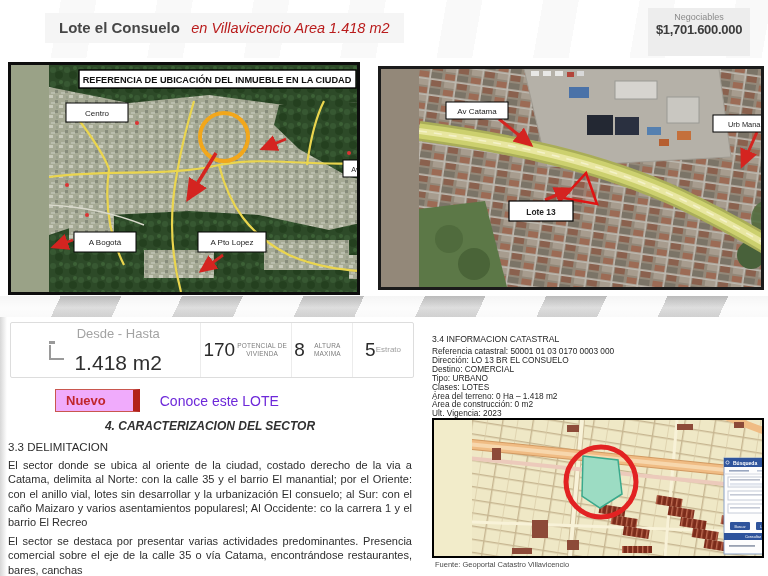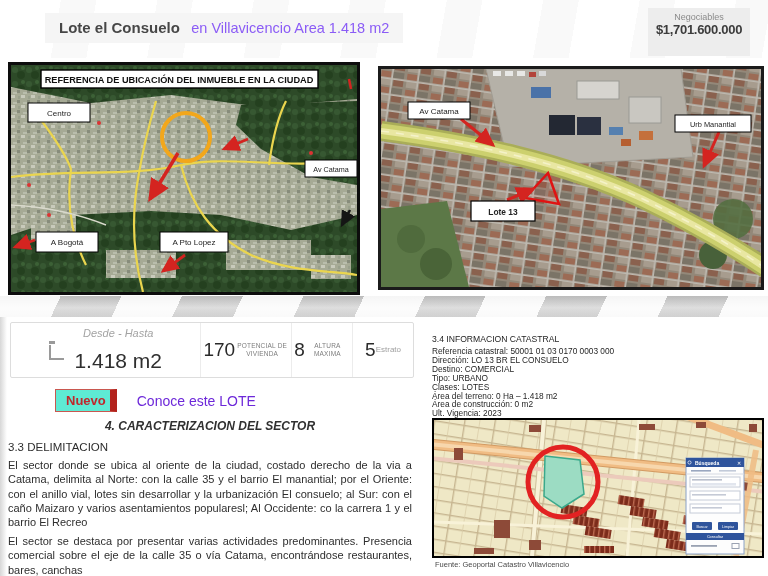--- a/index.html
+++ b/index.html
@@ -5,58 +5,58 @@
   * { margin:0; padding:0; box-sizing:border-box; }
   html,body { background:#e9e9e9; }
   body { font-family:"Liberation Sans", sans-serif; }
   .page { position:relative; width:768px; height:576px; background:#fff; overflow:hidden; margin:0 auto; }
 
   
   .top-streaks { position:absolute; left:0; top:0; width:768px; height:58px;
     background:repeating-linear-gradient(100deg, rgba(0,0,0,0) 0 60px, rgba(0,0,0,0.025) 60px 95px); }
   .title-wrap { position:absolute; left:45px; top:13px; background:#f5f5f5; padding:6px 14px; white-space:nowrap; }
   .title-bold { font-weight:bold; font-size:15px; color:#474747; }
-  .title-rest { font-size:14.5px; color:#8b5cf6; margin-left:7px; }
+  .title-rest { font-size:14.5px; color:#b91c1c; margin-left:7px;font-style:italic; }
   .price-box { position:absolute; left:648px; top:8px; width:102px; height:48px; background:#ededed; text-align:center; padding-top:4px; }
   .price-label { font-size:9px; color:#8a8a8a; }
   .price-value { font-size:13px; font-weight:bold; color:#3c3c3c; letter-spacing:-0.3px; }
 
   
-  .map { position:absolute; overflow:hidden; }
+  .map { position:absolute; overflow:hidden;padding-left:38px; }
   .map svg { display:block; }
   #city-map { left:8px; top:62px; width:352px; height:233px; border:3px solid #0d0d0d; background:#9aa287; }
   #sector-map { left:378px; top:66px; width:386px; height:224px; border:3px solid #1b1b1b; background:#938879; }
   svg text { font-family:"Liberation Sans", sans-serif; }
 
   
   .band { position:absolute; left:0; top:296px; width:768px; height:21px;
     background:linear-gradient(180deg,#bfbfbf 0%, #ededed 55%, #dcdcdc 100%); }
   .band:after { content:""; position:absolute; inset:0;
     background:repeating-linear-gradient(115deg, rgba(255,255,255,0.85) 0 55px, rgba(175,175,175,0.25) 55px 110px); }
   .left-strip { position:absolute; left:0; top:317px; width:7px; height:259px;
     background:linear-gradient(90deg,#d7d7d7,#ffffff); }
 
   
   .stats-card { position:absolute; left:10px; top:322px; width:404px; height:56px; background:#fff;
     border:1px solid #ddd; border-radius:2px; display:flex; align-items:stretch; }
   .stat-area { flex:2.1; display:flex; align-items:center; justify-content:center; gap:10px; position:relative; }
   .area-icon { width:15px; height:15px; border-left:2px solid #9a9a9a; border-bottom:2px solid #9a9a9a; position:relative; top:2px; }
   .area-icon:after { content:""; position:absolute; left:-2px; top:-4px; width:6px; height:3px; background:#9a9a9a; }
   .area-texts { text-align:center; }
-  .area-caption { font-size:11px; color:#a3a3a3; margin-bottom:10px;font-style:italic; }
+  .area-caption { font-size:13px; color:#a3a3a3; margin-bottom:10px; }
   .area-value { font-size:21px; color:#2f2f2f; }
   .stat-cell { flex:0.95; border-left:1px solid #ececec; display:flex; flex-direction:row; align-items:center; justify-content:center; padding:2px 2px; }
   .stat-value { font-size:19px; color:#2a2a2a; }
   .stat-label { font-size:6.5px; color:#7d7d7d; text-align:center; line-height:1.25; letter-spacing:0.2px; max-width:72px; }
   .stat-cell.small { flex:0.62; }
   .stat-cell.estrato .stat-label { font-size:8px; color:#a0a0a0; letter-spacing:0; }
 
   
   .promo { position:absolute; left:55px; top:389px; display:flex; align-items:center; gap:20px; }
-  .nuevo-badge { color:#c0262c; font-weight:bold; font-size:13px; border:1px solid #c9574f; border-right:7px solid #b2221c; padding:3px 4px 3px 10px; background:#5eead4; }
+  .nuevo-badge { color:#c0262c; font-weight:bold; font-size:13px; border:1px solid #c9574f; border-right:7px solid #b2221c; padding:3px 27px 3px 10px; background:#f0abfc; }
   .cta-text { font-weight:normal; font-size:14px; color:#6d28d9; }
 
   
   .sector-heading { position:absolute; left:8px; top:419px; width:404px; text-align:center; font-size:12px; font-weight:600; color:#303030;font-style:italic; }
   .sub-title { position:absolute; left:8px; font-size:11.5px; color:#2c2c2c; }
   .para { position:absolute; left:8px; width:404px; font-size:11px; color:#2e2e2e; text-align:justify; line-height:1.3; }
   #s1-title { top:441px; }
   #s1-body  { top:458px; }
   #s2-title { top:517px; }
   #s2-body  { top:534px; }

